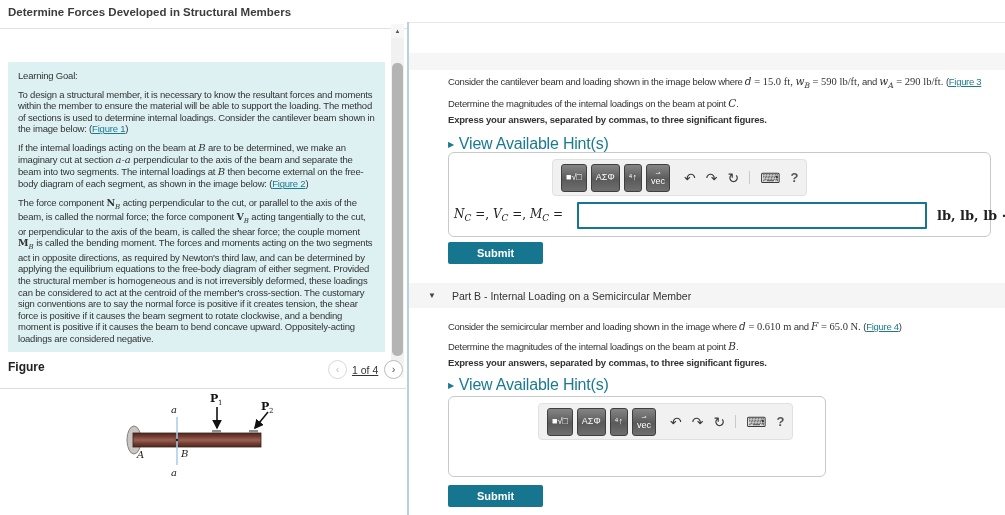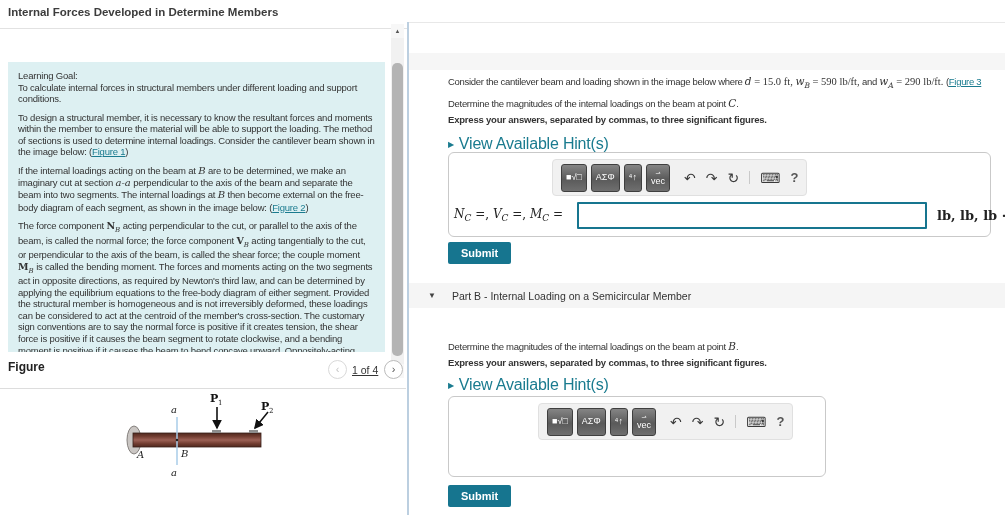--- a/index.html
+++ b/index.html
@@ -80,44 +80,44 @@
   .alabel { font-family:"DejaVu Serif", serif; font-size:12px; color:#222; white-space:nowrap; margin-right:14px; }
   .alabel i { font-style:italic; }
   .alabel sub { font-size:9px; font-style:italic; }
   .ans-input { height:27px; border:2px solid #16758f; border-radius:1px; background:#fff; outline:none;
                font-size:12px; padding:0 5px; }
   .inp-a { width:350px; } .inp-b { width:218px; }
   .units { font-family:"DejaVu Serif", serif; font-weight:bold; font-size:13px; color:#222; margin-left:10px; white-space:nowrap; }
 
   .submit-btn { position:absolute; left:39px; background:#16758f; color:#fff; border:none; border-radius:2px;
                 font-family:"Liberation Sans", sans-serif; font-size:11px; font-weight:600;
-                padding:5px 13px; cursor:pointer;text-align:right; }
+                padding:5px 29px; cursor:pointer;text-align:right; }
   .submit-a { top:242px; } .submit-b { top:485px; }
 
   .band-b { position:absolute; top:283px; left:0; width:596px; height:25px; background:#f5f5f5;
             display:flex; align-items:center; cursor:pointer; }
   .caret { margin-left:19px; font-size:8px; color:#444; }
   .partb-title { margin-left:16px; font-size:10.5px; color:#333; }
 
   
   .fig-label { font-family:"DejaVu Serif", serif; font-style:italic; font-size:10px; fill:#222; }
   .fig-force { font-family:"DejaVu Serif", serif; font-weight:bold; font-size:11px; fill:#111; }
   .fig-force-sub { font-family:"DejaVu Serif", serif; font-size:7px; fill:#111; }
 </style>
 </head>
 <body>
 
 <div class="header">
-  <span class="page-title">Internal Forces Developed in Determine Members</span>
+  <span class="page-title">Determine Forces Developed in Structural Members</span>
 </div>
 <div class="left-top-border"></div>
 
 <div class="lg-box">
   <p><span>Learning Goal:</span><br>
-    <span>To calculate internal forces in structural members under different loading and support conditions.</span></p>
+    </p>
   <p><span>To design a structural member, it is necessary to know the resultant forces and moments within the member to ensure the material will be able to support the loading. The method of sections is used to determine internal loadings. Consider the cantilever beam shown in the image below: </span><span>(</span><a class="tlink">Figure 1</a><span>)</span></p>
   <p><span>If the internal loadings acting on the beam at </span><span class="mi">B</span><span> are to be determined, we make an imaginary cut at section </span><span class="mi">a-a</span><span> perpendicular to the axis of the beam and separate the beam into two segments. The internal loadings at </span><span class="mi">B</span><span> then become external on the free-body diagram of each segment, as shown in the image below: </span><span>(</span><a class="tlink">Figure 2</a><span>)</span></p>
   <p><span>The force component </span><span class="mb">N</span><sub class="msub">B</sub><span> acting perpendicular to the cut, or parallel to the axis of the beam, is called the normal force; the force component </span><span class="mb">V</span><sub class="msub">B</sub><span> acting tangentially to the cut, or perpendicular to the axis of the beam, is called the shear force; the couple moment </span><span class="mb">M</span><sub class="msub">B</sub><span> is called the bending moment. The forces and moments acting on the two segments act in opposite directions, as required by Newton's third law, and can be determined by applying the equilibrium equations to the free-body diagram of either segment. Provided the structural member is homogeneous and is not irreversibly deformed, these loadings can be considered to act at the centroid of the member's cross-section. The customary sign conventions are to say the normal force is positive if it creates tension, the shear force is positive if it causes the beam segment to rotate clockwise, and a bending moment is positive if it causes the beam to bend concave upward. Oppositely-acting loadings are considered negative.</span></p>
 </div>
 
 <div class="vscroll">
   <div class="sb-btn sb-up">▲</div>
   <div class="sb-thumb"></div>
   <div class="sb-btn sb-down">▼</div>
 </div>
@@ -210,20 +210,21 @@
       <span class="units">lb, lb, lb · ft</span>
     </div>
   </div>
   <button class="submit-btn submit-a">Submit</button>
 
   <div class="band-b">
     <span class="caret">▼</span>
     <span class="partb-title">Part B - Internal Loading on a Semicircular Member</span>
   </div>
 
+  <div class="rp-p" style="top:320px;"><span>Consider the semicircular member and loading shown in the image where </span><span class="mi">d</span><span class="m"> = 0.610 m</span><span> and </span><span class="mi">F</span><span class="m"> = 65.0 N. </span><span>(</span><a class="tlink">Figure 4</a><span>)</span></div>
 
   <div class="rp-p" style="top:340px;"><span>Determine the magnitudes of the internal loadings on the beam at point </span><span class="mi">B</span><span>.</span></div>
 
   <div class="rp-p bold" style="top:357px;">Express your answers, separated by commas, to three significant figures.</div>
 
   <div class="rp-p hint-row" style="top:376px;">
     <span class="hint-tri">▶</span>
     <a class="hint-link">View Available Hint(s)</a>
   </div>
 

